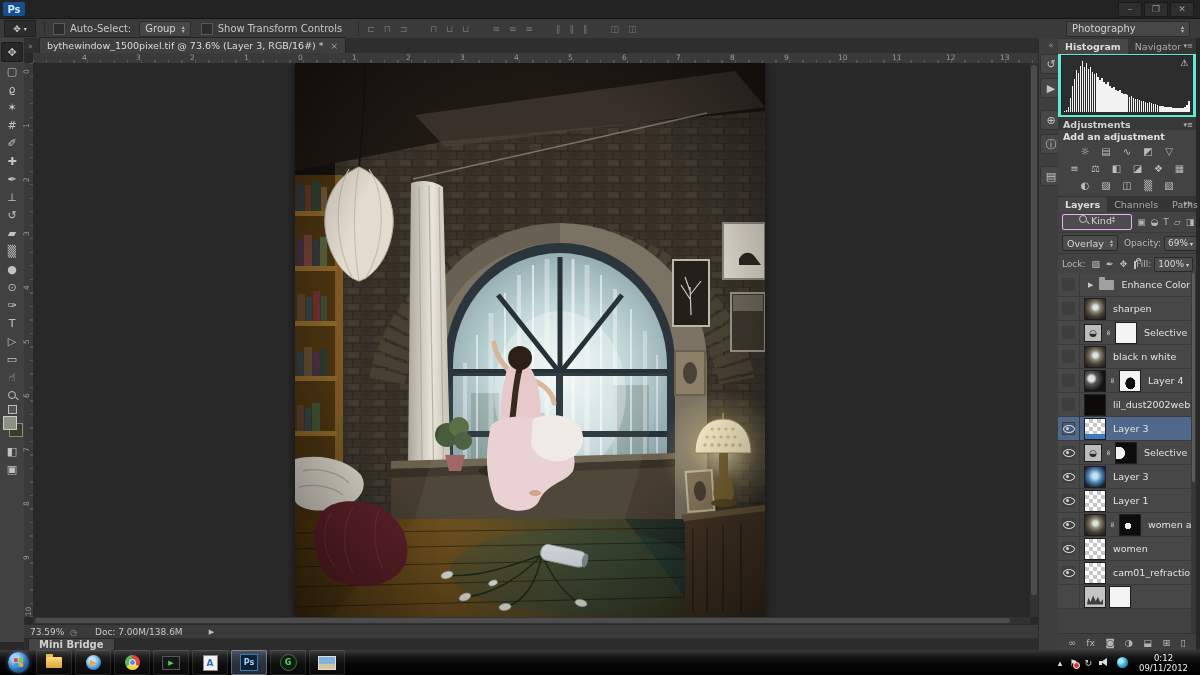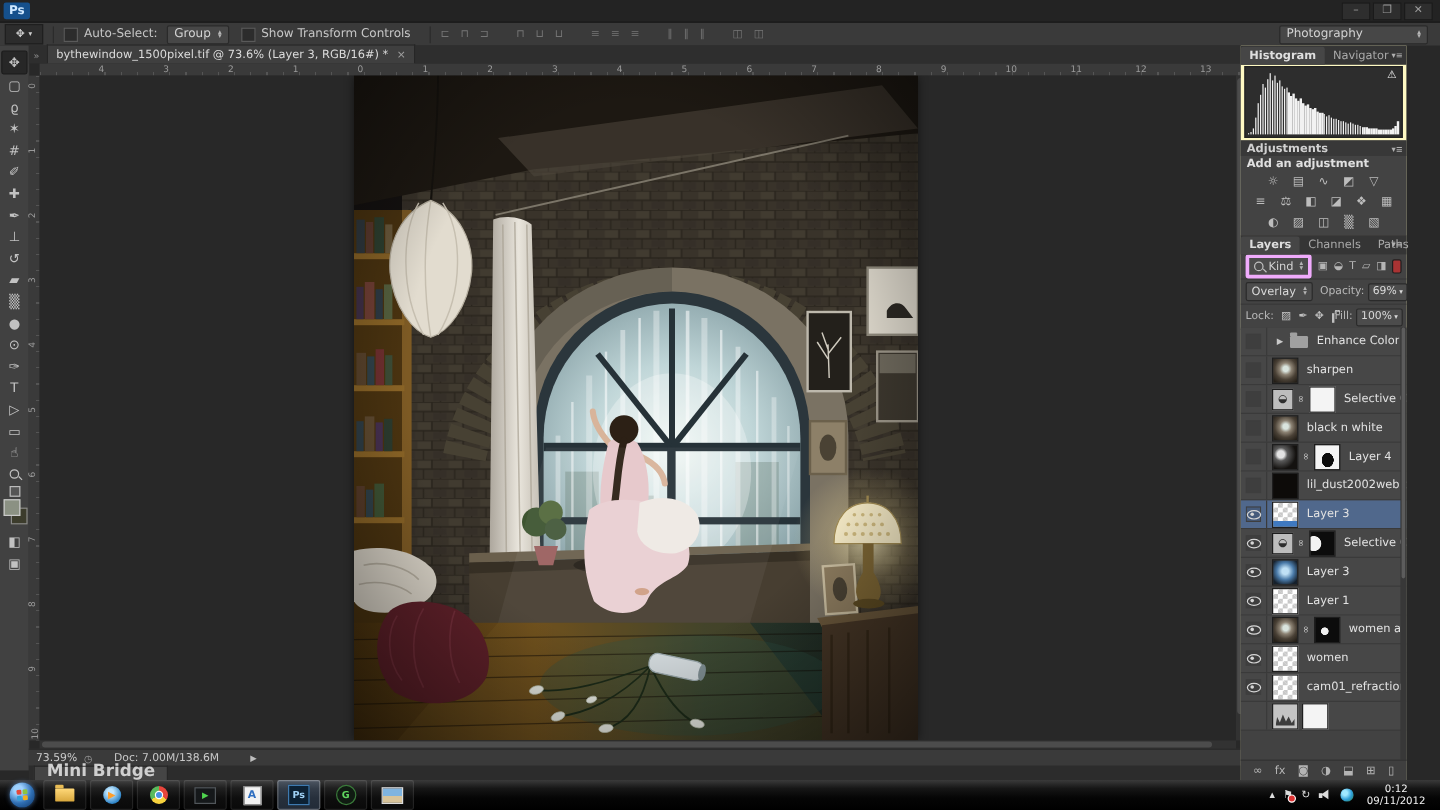--- a/index.html
+++ b/index.html
@@ -52,45 +52,45 @@
   #vscroll{left:1030px;top:63px;width:8px;height:554px;background:#323232}
   #vscroll .thumb{position:absolute;left:1px;top:2px;width:6px;height:530px;background:#4c4c4c;border-radius:3px}
   #hscroll{left:33px;top:617px;width:997px;height:7px;background:#323232}
   #hscroll .thumb{position:absolute;top:1px;left:2px;height:5px;width:975px;background:#4c4c4c;border-radius:3px}
   #statusbar{left:24px;top:624px;width:1014px;height:14px;background:#3a3a3a;border-top:1px solid #2b2b2b;display:flex;align-items:center;font-size:9px;color:#c9c9c9}
   #statusbar .zoom{margin-left:6px;width:34px}
   #statusbar .sico{color:#9a9a9a;margin:0 18px 0 6px;font-size:8px}
   #statusbar .arrow{margin-left:26px;font-size:7px;color:#bdbdbd}
   #mbrow{left:24px;top:638px;width:1014px;height:12px;background:#2c2c2c}
   #minibridge{position:absolute;left:4px;top:0;height:12px;background:#454545;border:1px solid #262626;border-bottom:none;
-              display:flex;align-items:flex-end;padding:0 10px;font-size:14px;color:#cfcfcf;font-weight:bold}
+              display:flex;align-items:flex-start;padding:0 10px;font-size:10px;color:#cfcfcf;font-weight:bold}
   
   #rail{left:1038px;top:38px;width:24px;height:612px;background:#3e3e3e;border-left:1px solid #2c2c2c;display:flex;flex-direction:column;align-items:center}
   .railico{width:20px;height:18px;margin-top:4px;display:flex;align-items:center;justify-content:center;color:#c3c3c3;font-size:11px;background:#474747;border:1px solid #333;border-radius:2px}
   .railico.plain{background:none;border:none;font-size:8px;color:#9a9a9a;height:10px;margin-top:2px}
   .railico.gap{margin-top:12px}
   
-  #panels{left:1034px;top:38px;width:138px;height:612px;background:#fef9c3}
+  #panels{left:1058px;top:38px;width:138px;height:612px;background:#5eead4}
   .panel-tabs{height:16px;background:#353535;display:flex;align-items:flex-end;position:relative}
   .ptab{height:15px;display:flex;align-items:center;padding:0 7px;font-size:9.5px;color:#a9a9a9}
   .ptab.act{background:#464646;color:#dedede;border-radius:2px 2px 0 0;font-weight:bold}
   .pmenu{position:absolute;right:3px;top:4px;font-size:7px;color:#b0b0b0}
   #histPanel{position:absolute;left:0;top:0;width:138px;height:79px}
   #histbody{position:absolute;left:3px;top:17px;right:3px;bottom:2px;background:#2d2d2d;border:1px solid #222}
   #histbars{position:absolute;left:2px;right:2px;top:2px;bottom:2px;display:flex;align-items:flex-end}
   .hbar{flex:1;background:#f2f2f2;margin-right:0.5px}
   #histwarn{position:absolute;right:4px;top:2px;color:#e6e6e6;font-size:9px}
   #adjPanel{position:absolute;left:0;top:79px;width:138px;height:79px;background:#434343}
   #adjhead{height:13px;background:#383838;display:flex;align-items:flex-end;padding:0 5px;font-size:9.5px;color:#d0d0d0;font-weight:bold;position:relative}
   #adjsub{height:13px;display:flex;align-items:center;padding:0 5px;font-size:9.5px;color:#e0e0e0;font-weight:bold}
   .adjrow{height:17px;display:flex;align-items:center;justify-content:center}
   .adjico{width:17px;height:14px;margin:0 2px;display:flex;align-items:center;justify-content:center;color:#bdbdbd;font-size:10px}
   #layersPanel{position:absolute;left:0;top:158px;width:138px;bottom:0;background:#434343}
   .lrowbar{height:20px;display:flex;align-items:center;padding:0 4px;border-bottom:1px solid #393939}
-  .kindbox{width:58px;height:14px;background:#4c4c4c;border:3px solid #f0abfc;border-radius:2px;display:flex;align-items:center;padding:0 4px;color:#d2d2d2;font-size:9.5px}
+  .kindbox{width:58px;height:14px;background:#4c4c4c;border:1px solid #f0abfc;border-radius:2px;display:flex;padding:0 16px;color:#d2d2d2;font-size:9.5px}
   .lfico{color:#b5b5b5;font-size:9px;margin-left:5px}
   .redtog{width:8px;height:10px;background:#a33;border:1px solid #1f1f1f;border-radius:2px;margin-left:5px}
   .blendbox{width:60px;height:14px;background:#4c4c4c;border:1px solid #2a2a2a;border-radius:2px;display:flex;align-items:center;justify-content:space-between;padding:0 4px;color:#d8d8d8;font-size:9.5px}
   .minilabel{font-size:9px;color:#b8b8b8;margin-left:6px}
   .valbox{height:13px;background:#4c4c4c;border:1px solid #2a2a2a;border-radius:2px;display:flex;align-items:center;padding:0 3px;color:#d8d8d8;font-size:9px;margin-left:3px}
   .lockico{color:#c0c0c0;font-size:9px;margin-left:6px}
   .padlock{width:7px;height:6px;border:1px solid #c0c0c0;position:relative;margin-left:7px;margin-top:2px}
   .padlock:before{content:'';position:absolute;top:-4px;left:1px;width:3px;height:3px;border:1px solid #c0c0c0;border-bottom:none;border-radius:3px 3px 0 0}
   #llist{position:absolute;left:0;right:0;top:77px;bottom:16px;overflow:hidden;background:#424242}
   .lrow{height:23px;display:flex;align-items:stretch;border-bottom:1px solid #3a3a3a;background:#474747}

